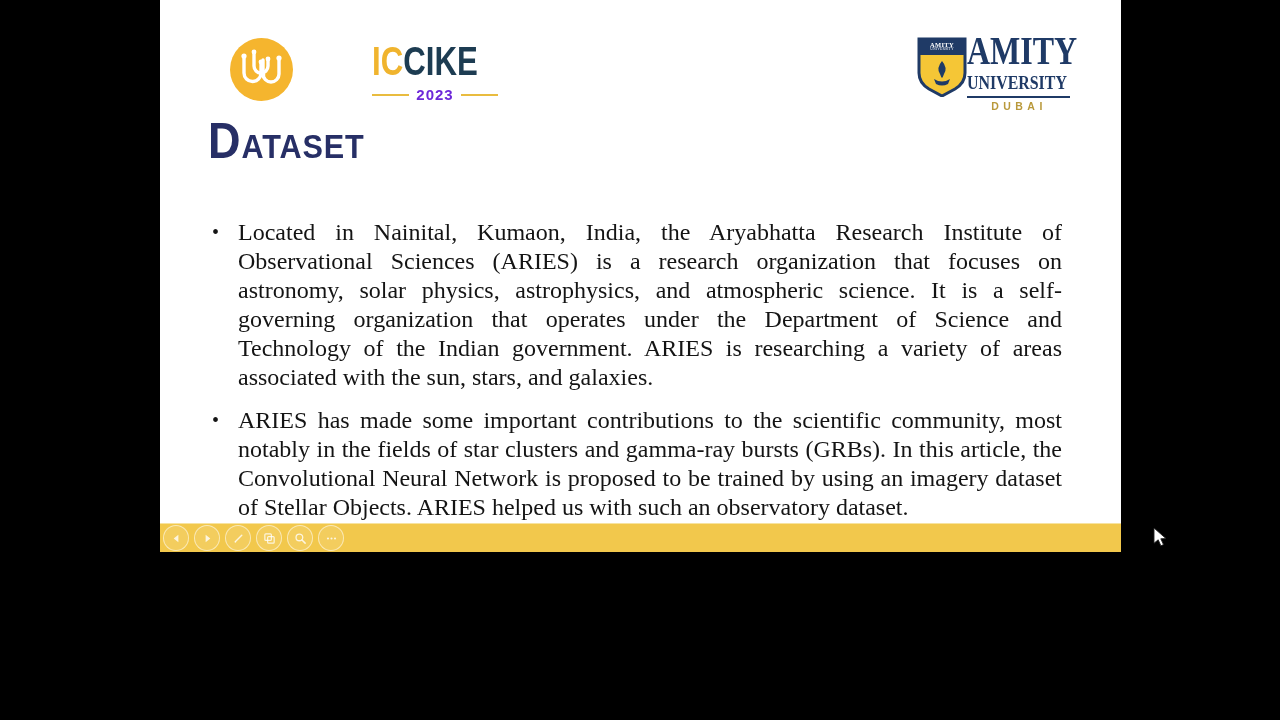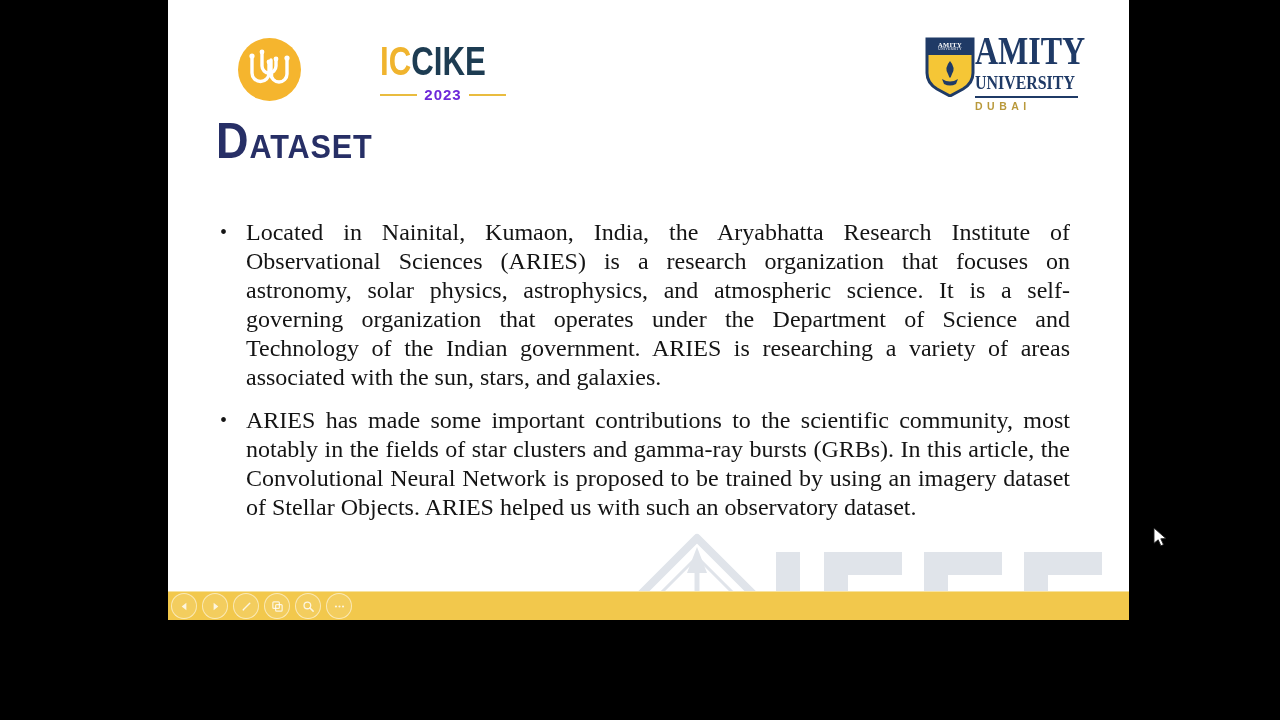--- a/index.html
+++ b/index.html
@@ -2,21 +2,21 @@
 <html><head>
 <meta charset="utf-8">
 <style>
   html,body{margin:0;padding:0;}
   body{
     width:1280px;height:720px;position:relative;overflow:hidden;
     background:#000;font-family:"Liberation Sans",sans-serif;
   }
   
   .slide{
-    position:absolute;left:168px;top:0;width:961px;height:620px;
+    position:absolute;left:160px;top:0;width:961px;height:552px;
     background:#ffffff;overflow:hidden;
   }
   
   .iccike{position:absolute;left:70px;top:38px;display:flex;}
   .iccike-badge{width:63px;height:63px;flex:0 0 auto;}
   .iccike-word{
     position:absolute;left:142px;top:3px;
     font-weight:800;font-size:40px;line-height:1;letter-spacing:0px;
     transform:scaleX(0.78);transform-origin:left top;white-space:nowrap;
   }
@@ -43,21 +43,21 @@
   .amity-name{
     font-family:"Liberation Serif",serif;font-weight:700;font-size:40px;line-height:1;
     color:#1F3A66;transform:scaleX(0.80);transform-origin:left top;white-space:nowrap;
   }
   .amity-sub{
     font-family:"Liberation Serif",serif;font-weight:700;font-size:18.5px;line-height:1;
     color:#1F3A66;margin-top:3px;transform:scaleX(0.86);transform-origin:left top;white-space:nowrap;
   }
   .amity-rule{width:103px;height:2px;background:#1F3A66;margin-top:3px;}
   .amity-city{
-    margin-top:2px;text-align:left;padding-right:6px;
+    margin-top:2px;text-align:center;padding-right:6px;
     font-size:10.5px;font-weight:700;color:#B9993B;letter-spacing:4.5px;white-space:nowrap;
   }
   
   .slide-title{
     position:absolute;left:48px;top:116px;
     color:#272F66;font-weight:600;font-size:34px;letter-spacing:1px;
     text-transform:uppercase;transform:scaleX(0.90);transform-origin:left top;
     white-space:nowrap;line-height:50px;
   }
   .slide-title::first-letter{font-size:50px;}

